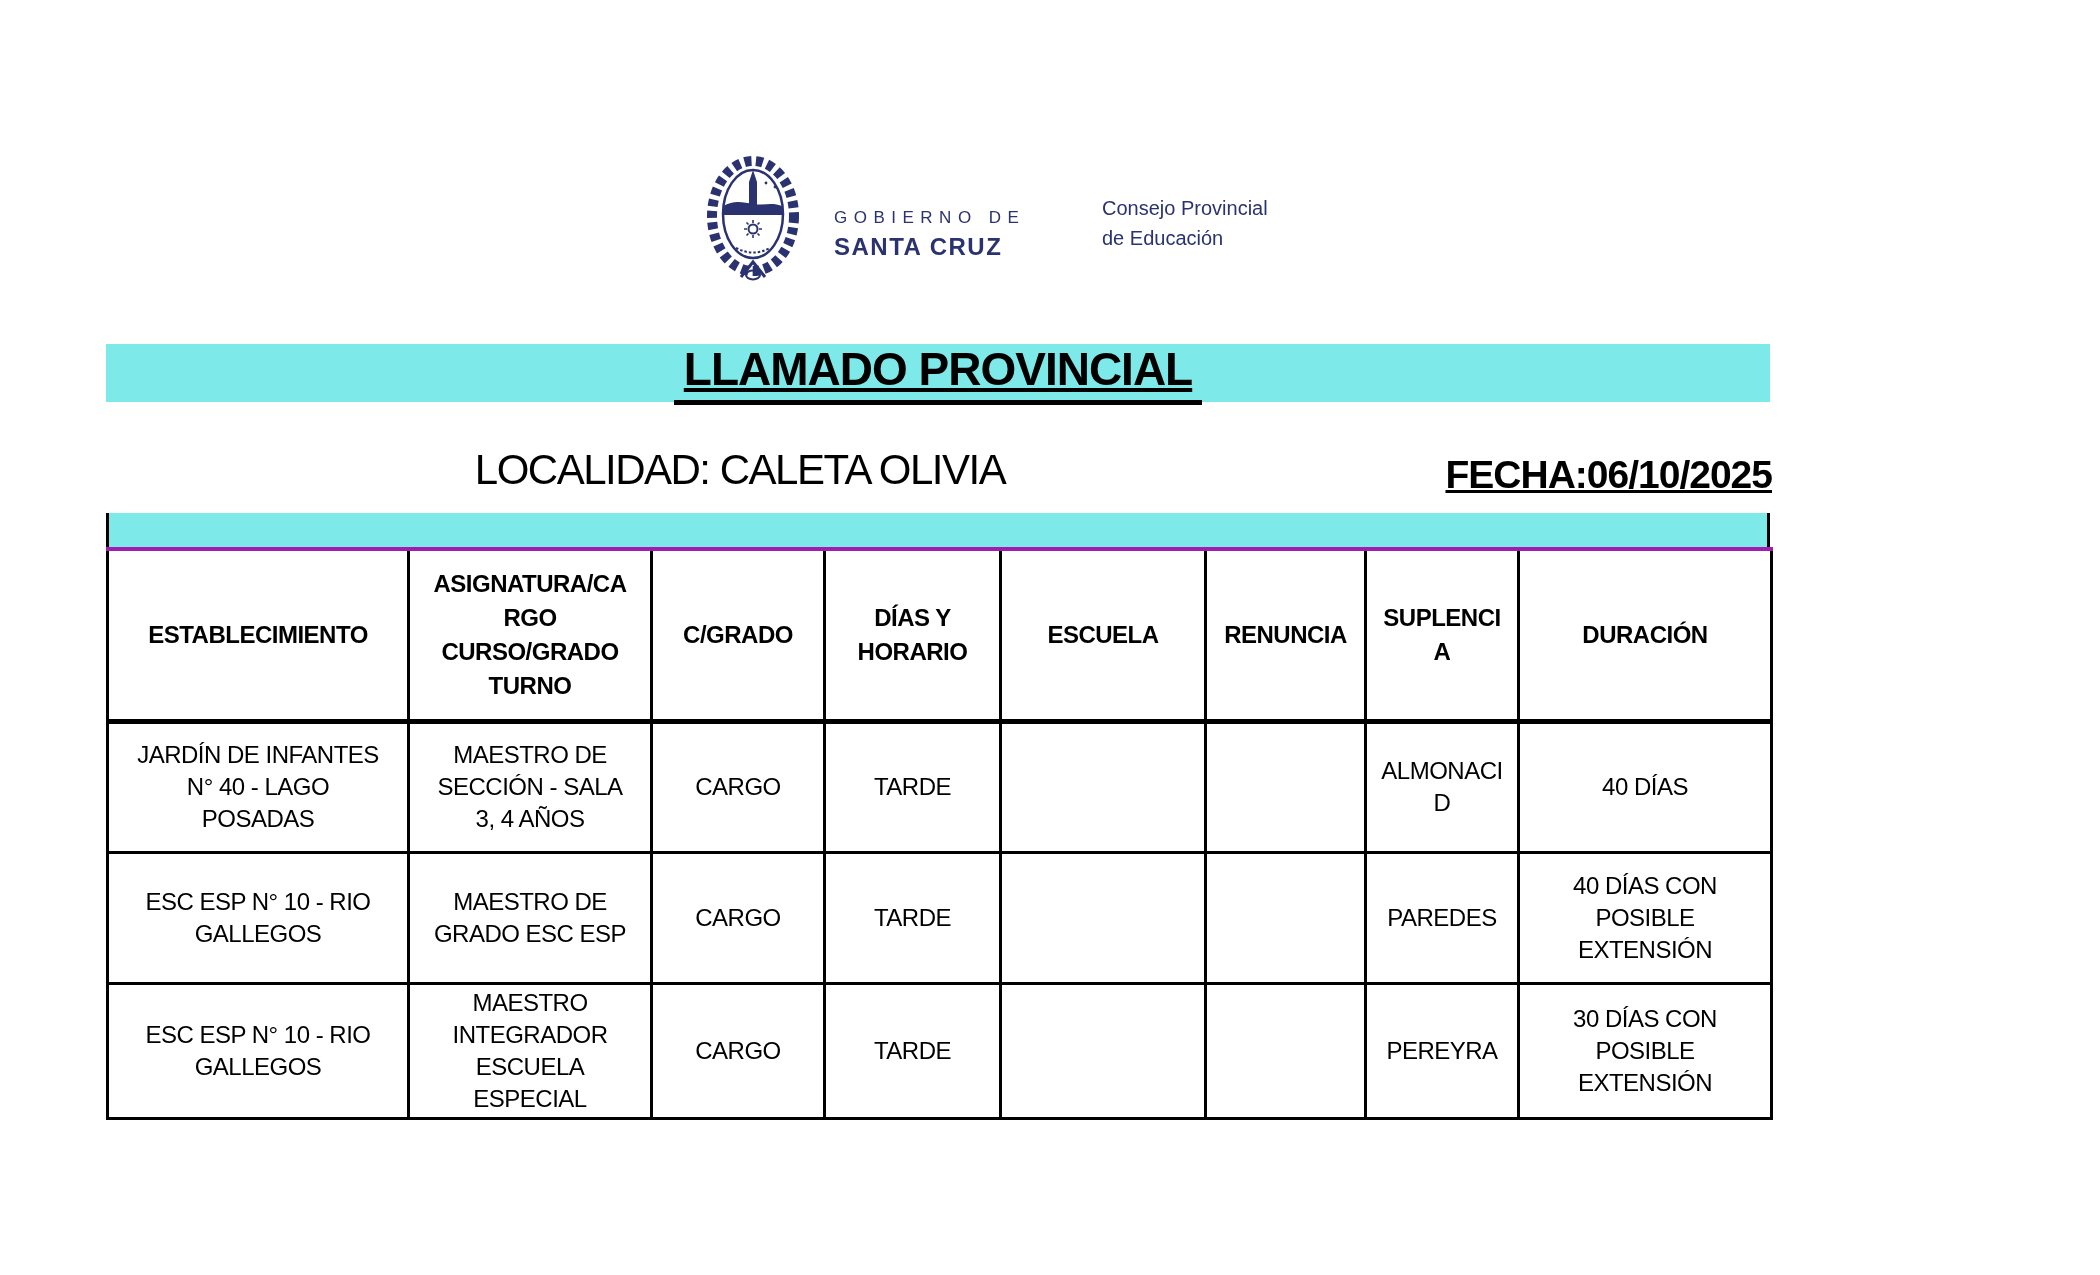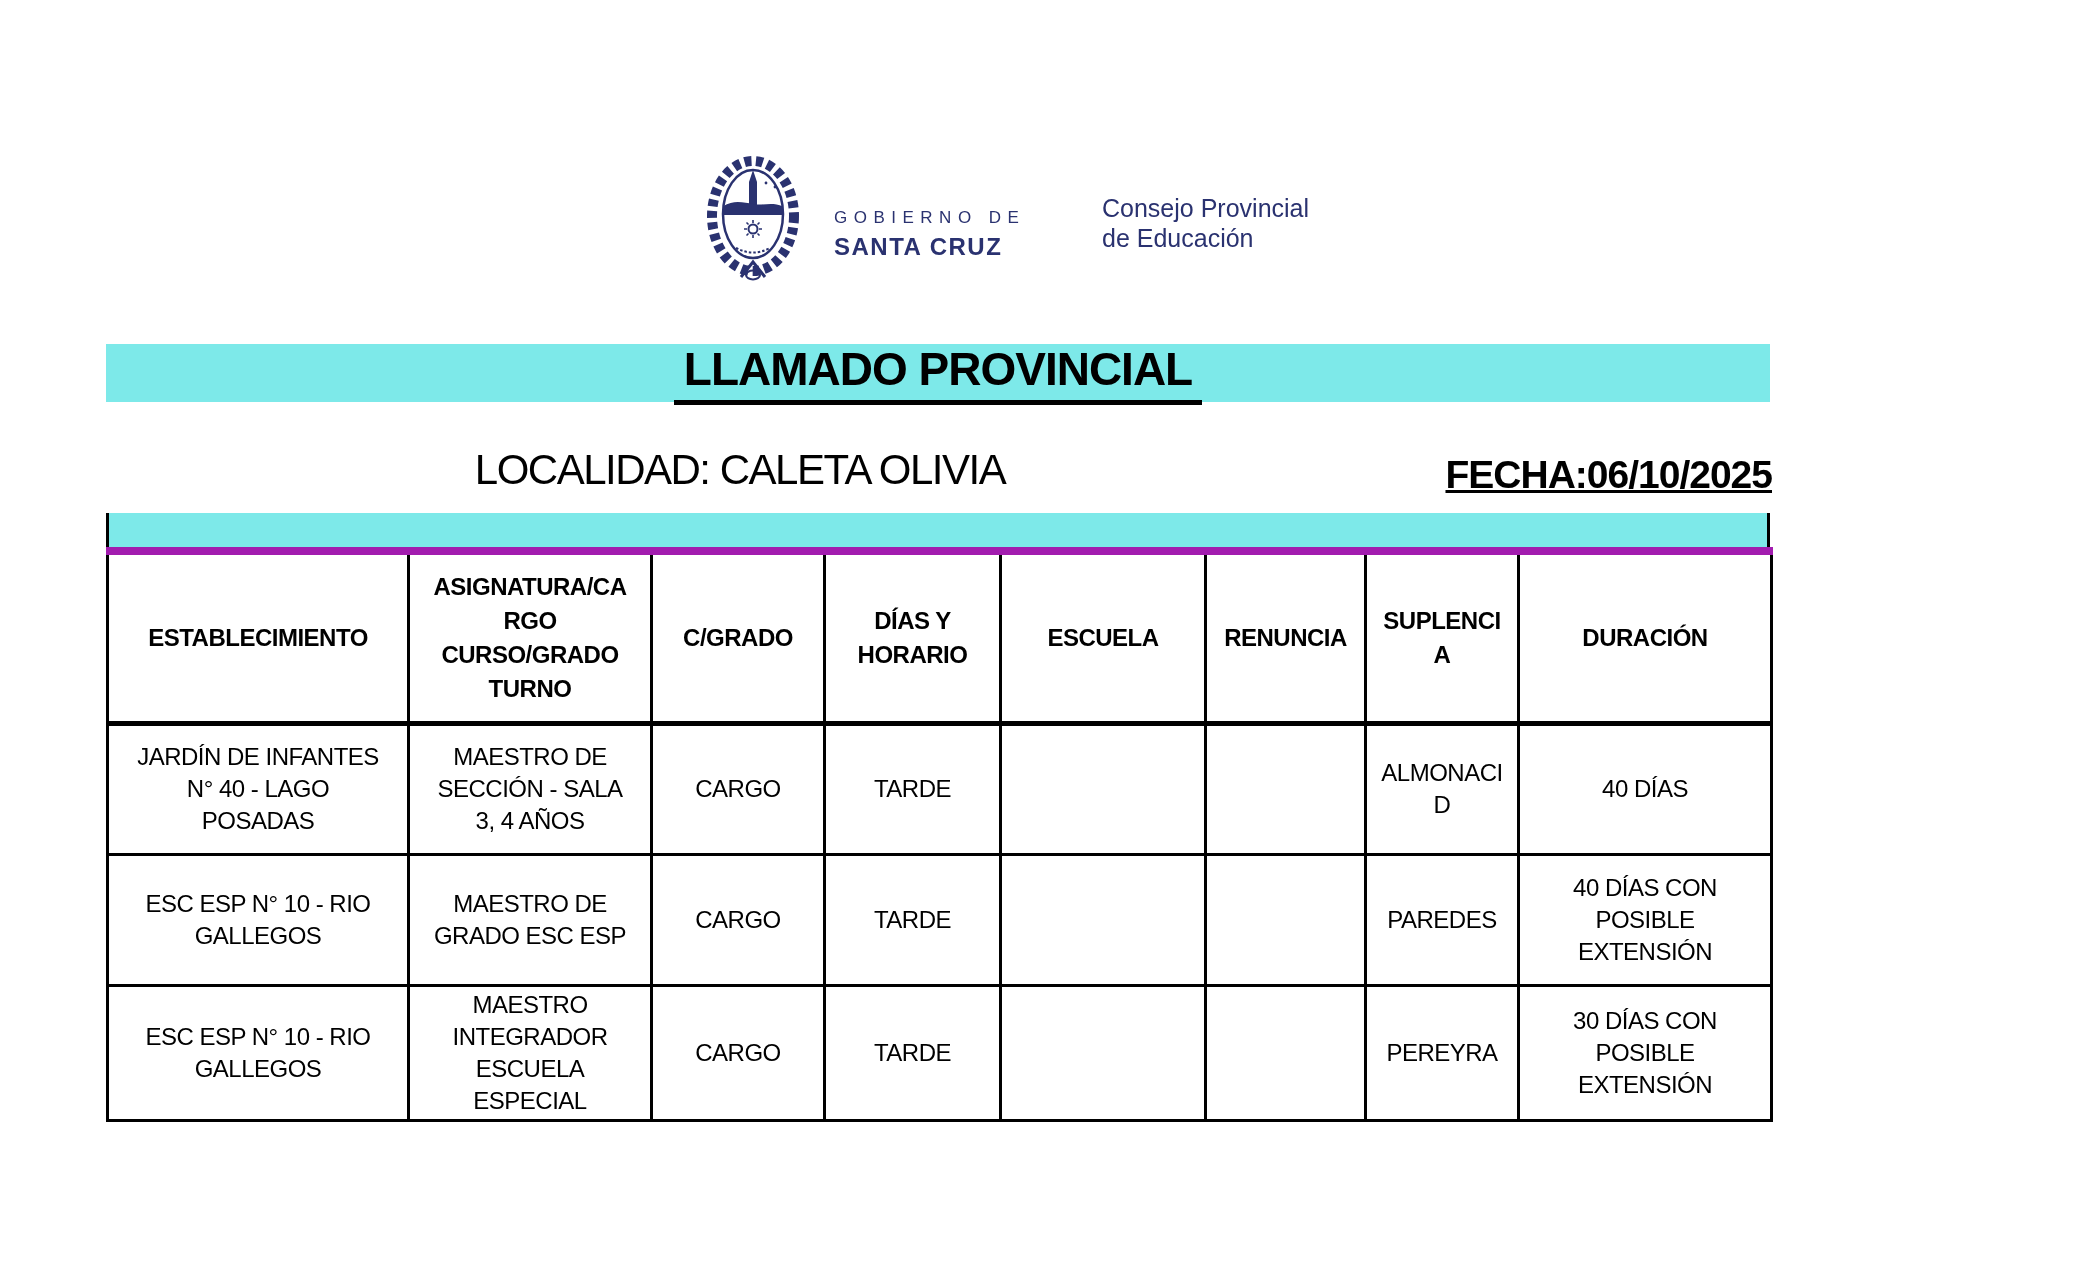--- a/index.html
+++ b/index.html
@@ -35,35 +35,36 @@
   .gov-line2 {
     margin-top: 5px;
     font-size: 24px;
     font-weight: 700;
     letter-spacing: 1.5px;
   }
   .org-block {
     position: absolute;
     left: 1102px; top: 193px;
     color: #2A3270;
-    font-size: 25px;
+    font-size: 20px;
     line-height: 30px;
     font-weight: 500;
     white-space: pre-line;
   }
 
   
   .banner {
     position: absolute;
     left: 106px; top: 344px;
     width: 1664px; height: 58px;
     background: #7DE9E9;
     display: flex;
     align-items: center;
     justify-content: center;
+    text-decoration: underline;
   }
   .banner-title {
     font-size: 46px;
     font-weight: 700;
     letter-spacing: -1px;
     border-bottom: 5px solid #000;
     padding: 0 10px 4px 10px;
   }
 
   
@@ -112,21 +113,21 @@
     border: 3px solid #000;
     text-align: center;
     vertical-align: middle;
     padding: 2px 4px;
     white-space: pre-line;
     overflow: hidden;
   }
   table.grid thead tr { height: 172px; }
   table.grid tbody tr { height: 131px; }
   table.grid th {
-    border-top: 8px solid #a21caf;
+    border-top: 4px solid #a21caf;
     border-bottom: 5px solid #000;
     font-size: 24px;
     font-weight: 700;
     line-height: 34px;
     letter-spacing: -0.5px;
   }
   table.grid td {
     font-size: 24px;
     font-weight: 400;
     line-height: 32px;

